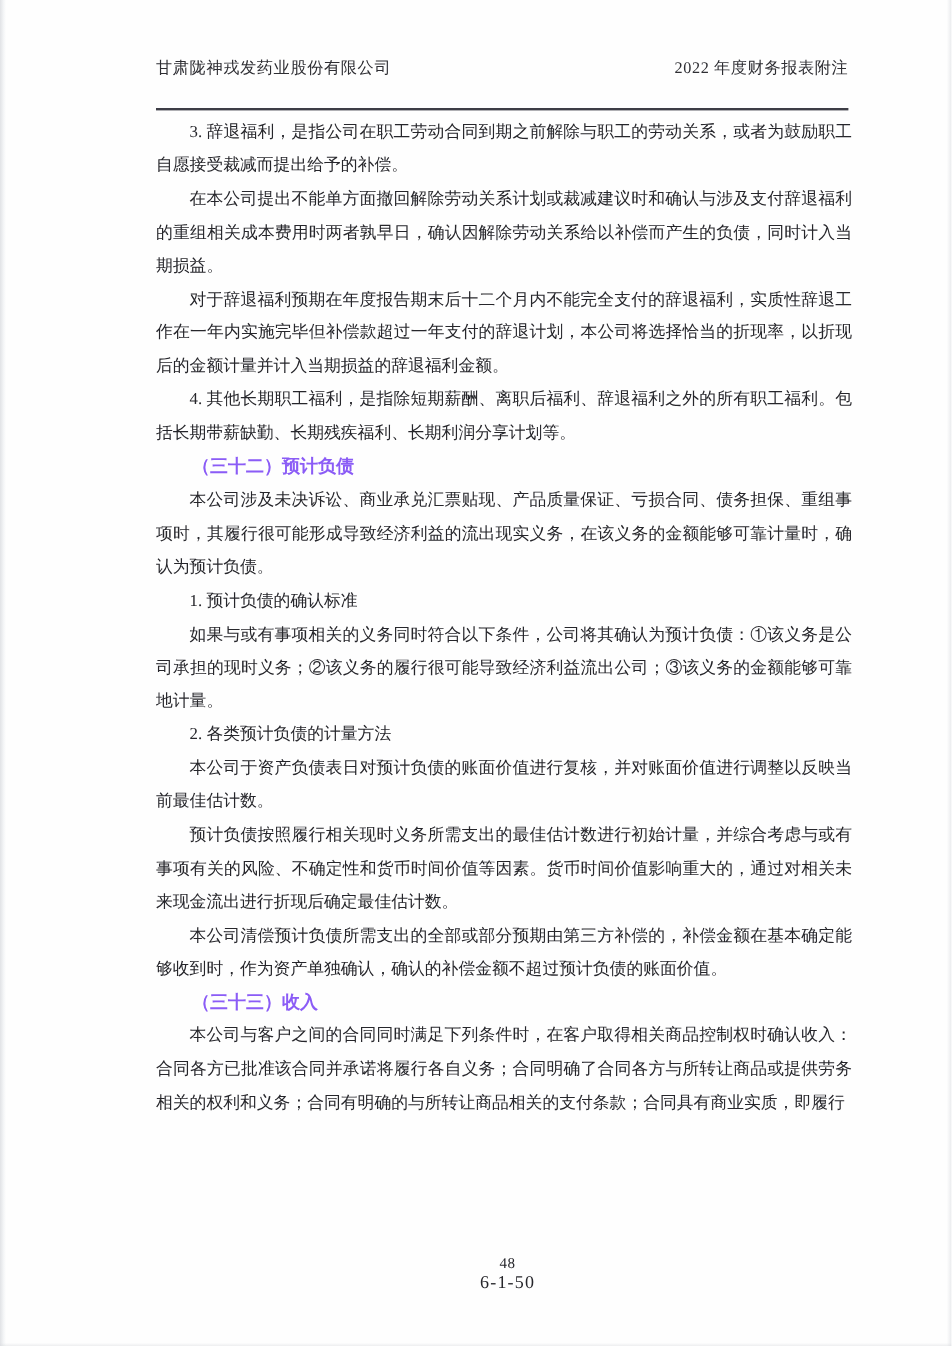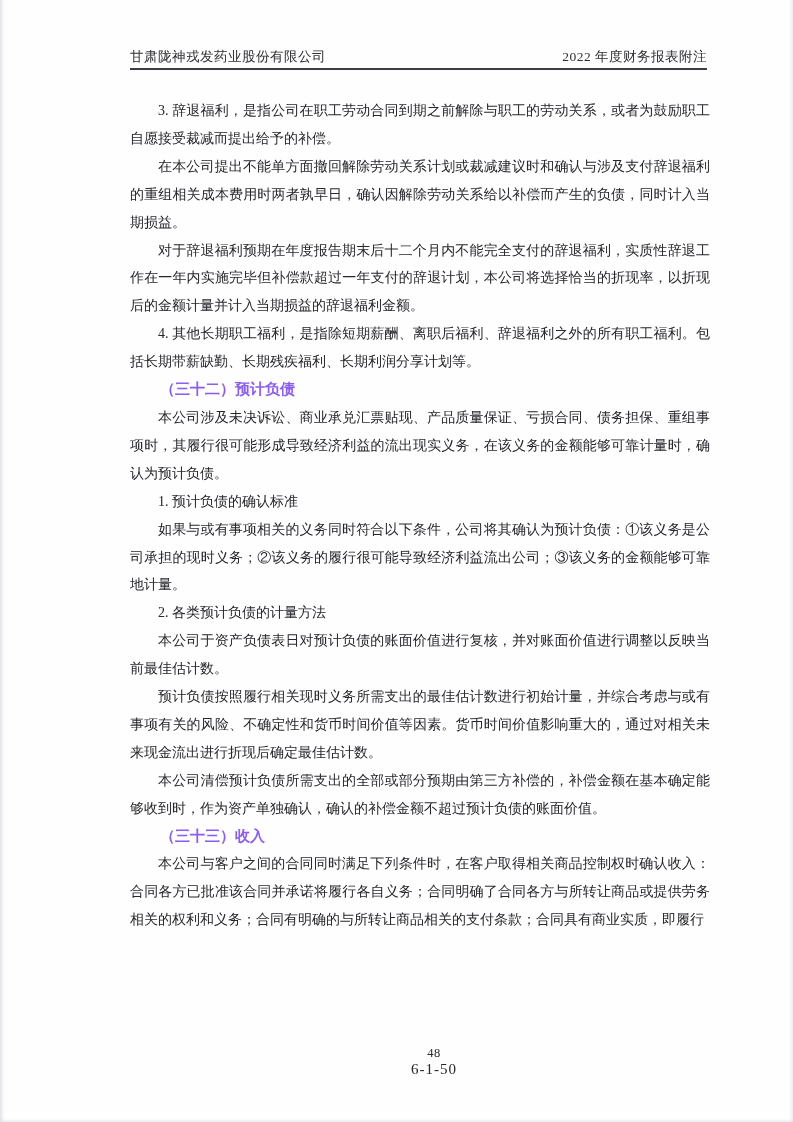--- a/index.html
+++ b/index.html
@@ -26,39 +26,39 @@
     opacity: .5;
   }
   .edge-bottom {
     position: absolute; left: 0; bottom: 0; width: 793px; height: 3px;
     background: linear-gradient(to top, #d8dadd, rgba(255,255,255,0));
     opacity: .5;
   }
   .header {
     position: absolute; left: 130px; top: 48px; width: 577px;
     display: flex; justify-content: space-between; align-items: flex-end;
-    padding-bottom: 2px;
+    padding-bottom: 24px;
     border-bottom: 2.5px solid #3d3d46;
     font-size: 13.5px; color: #2e2e33;
     letter-spacing: .5px;
   }
   .content {
     position: absolute; left: 130px; top: 97px; width: 580px;
     font-size: 14px; line-height: 27.9px;
     color: #26262b;
     text-align: justify;
   }
   .content p { margin: 0; text-indent: 2em; }
   .content p.heading {
     font-weight: bold; font-size: 15px; color: #8b5cf6;
   }
   .footer {
     position: absolute; left: 423px; top: 1046px;
     transform: translateX(-50%);
-    text-align: center; color: #26262b; margin-left: 11px;
+    text-align: center; color: #26262b;
   }
   .footer .pagenum { font-size: 12.5px; line-height: 14px; letter-spacing: .5px; }
   .footer .pagecode { font-size: 15px; line-height: 18px; letter-spacing: 1px; }
 </style>
 </head>
 <body>
 
 <div class="page">
   <div class="edge-left"></div>
   <div class="edge-right"></div>

